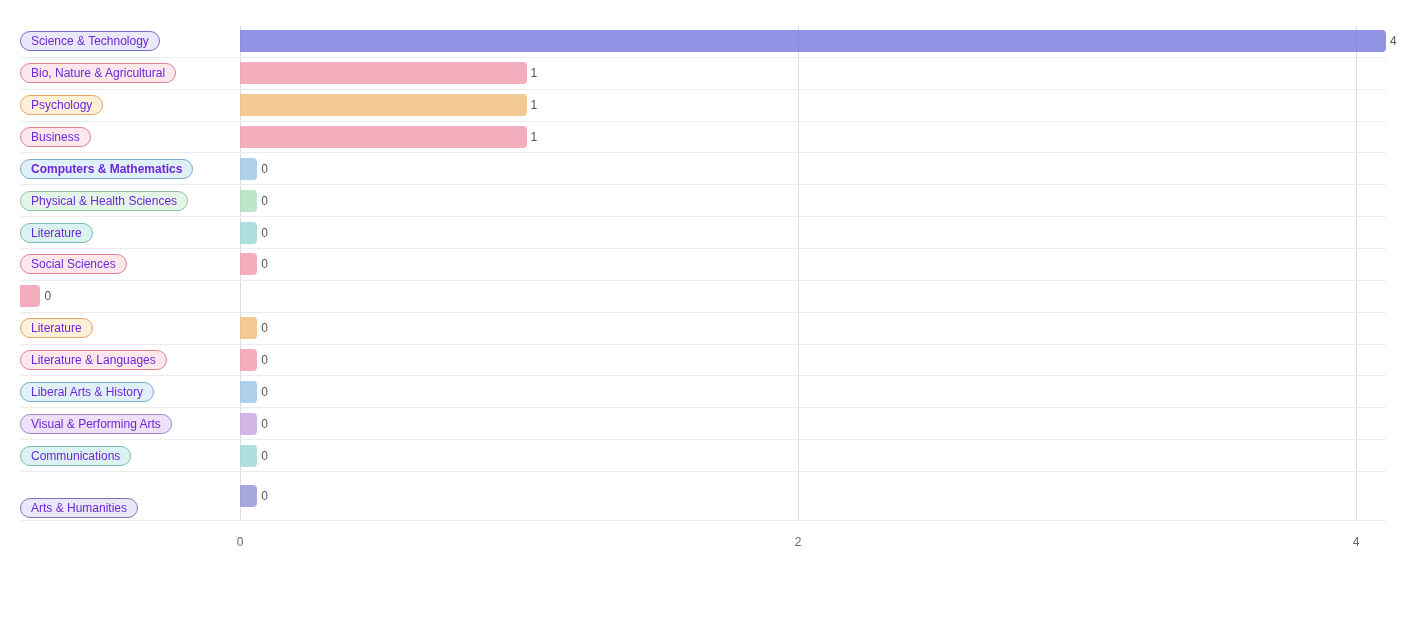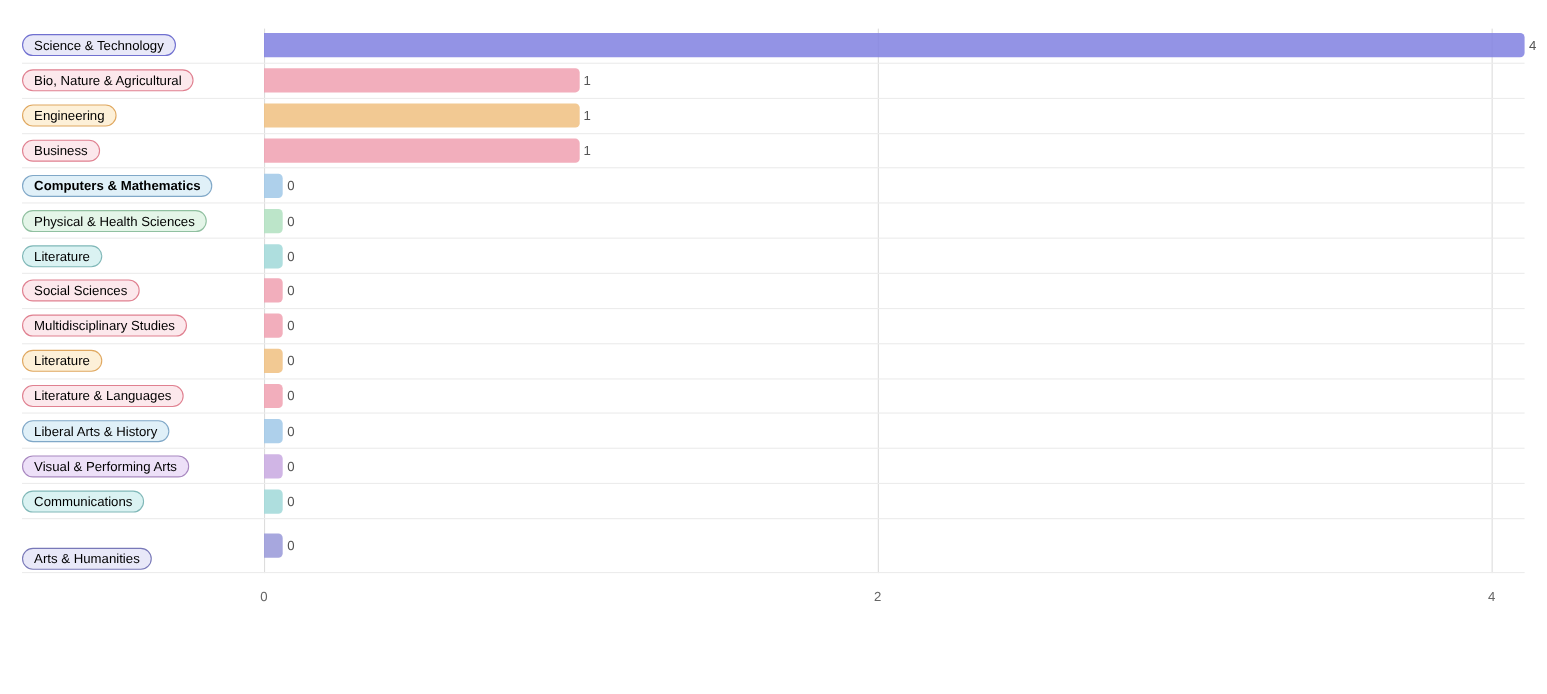--- a/index.html
+++ b/index.html
@@ -65,21 +65,21 @@
       flex: 1;
       display: flex;
       align-items: center;
       border-bottom: 1px solid #ececec;
       padding: 2px 0;
     }
     .bar-label {
       width: 220px;
       min-width: 220px;
       font-size: 12px;
-      color: #000000;
+      color: #6d28d9;
       padding-right: 18px;
       display: flex;
       align-items: center;
     }
     .bar-label-pill {
       display: inline-block;
       padding: 2px 10px 2px 10px;
       border-radius: 10px;
       font-size: 12px;
       font-weight: 400;
@@ -147,21 +147,21 @@
           <div class="bar-label">
             <span class="bar-label-pill" style="background: rgb(252, 232, 236); border-color: rgb(224, 128, 144); text-align: right;">Bio, Nature &amp; Agricultural</span>
           </div>
           <div class="bar-track">
             <div class="bar-fill" style="width: 25%; background: rgb(240, 160, 176); opacity: 0.85;"></div>
             <div class="bar-value" style="left: calc(25% + 4px); top: 50%; transform: translateY(-50%);">1</div>
           </div>
         </div>
         <div class="bar-row">
           <div class="bar-label">
-            <span class="bar-label-pill" style="background: rgb(253, 240, 216); border-color: rgb(224, 168, 96);">Engineering</span>
+            <span class="bar-label-pill" style="background: rgb(253, 240, 216); border-color: rgb(224, 168, 96);">Psychology</span>
           </div>
           <div class="bar-track">
             <div class="bar-fill" style="width: 25%; background: rgb(240, 192, 128); opacity: 0.85;"></div>
             <div class="bar-value" style="left: calc(25% + 4px); top: 50%; transform: translateY(-50%);">1</div>
           </div>
         </div>
         <div class="bar-row">
           <div class="bar-label">
             <span class="bar-label-pill" style="background: rgb(252, 232, 236); border-color: rgb(224, 128, 144);">Business</span>
           </div>
@@ -200,23 +200,20 @@
         <div class="bar-row">
           <div class="bar-label">
             <span class="bar-label-pill" style="background: rgb(252, 232, 236); border-color: rgb(224, 128, 144);">Social Sciences</span>
           </div>
           <div class="bar-track">
             <div class="bar-fill" style="width: 1.5%; background: rgb(240, 160, 176); opacity: 0.85;"></div>
             <div class="bar-value" style="left: calc(1.5% + 4px); top: 50%; transform: translateY(-50%);">0</div>
           </div>
         </div>
         <div class="bar-row">
-          <div class="bar-label">
-            <span class="bar-label-pill" style="background: rgb(252, 232, 236); border-color: rgb(224, 128, 144);">Multidisciplinary Studies</span>
-          </div>
           <div class="bar-track">
             <div class="bar-fill" style="width: 1.5%; background: rgb(240, 160, 176); opacity: 0.85;"></div>
             <div class="bar-value" style="left: calc(1.5% + 4px); top: 50%; transform: translateY(-50%);">0</div>
           </div>
         </div>
         <div class="bar-row">
           <div class="bar-label">
             <span class="bar-label-pill" style="background: rgb(253, 240, 216); border-color: rgb(224, 168, 96);">Literature</span>
           </div>
           <div class="bar-track">

